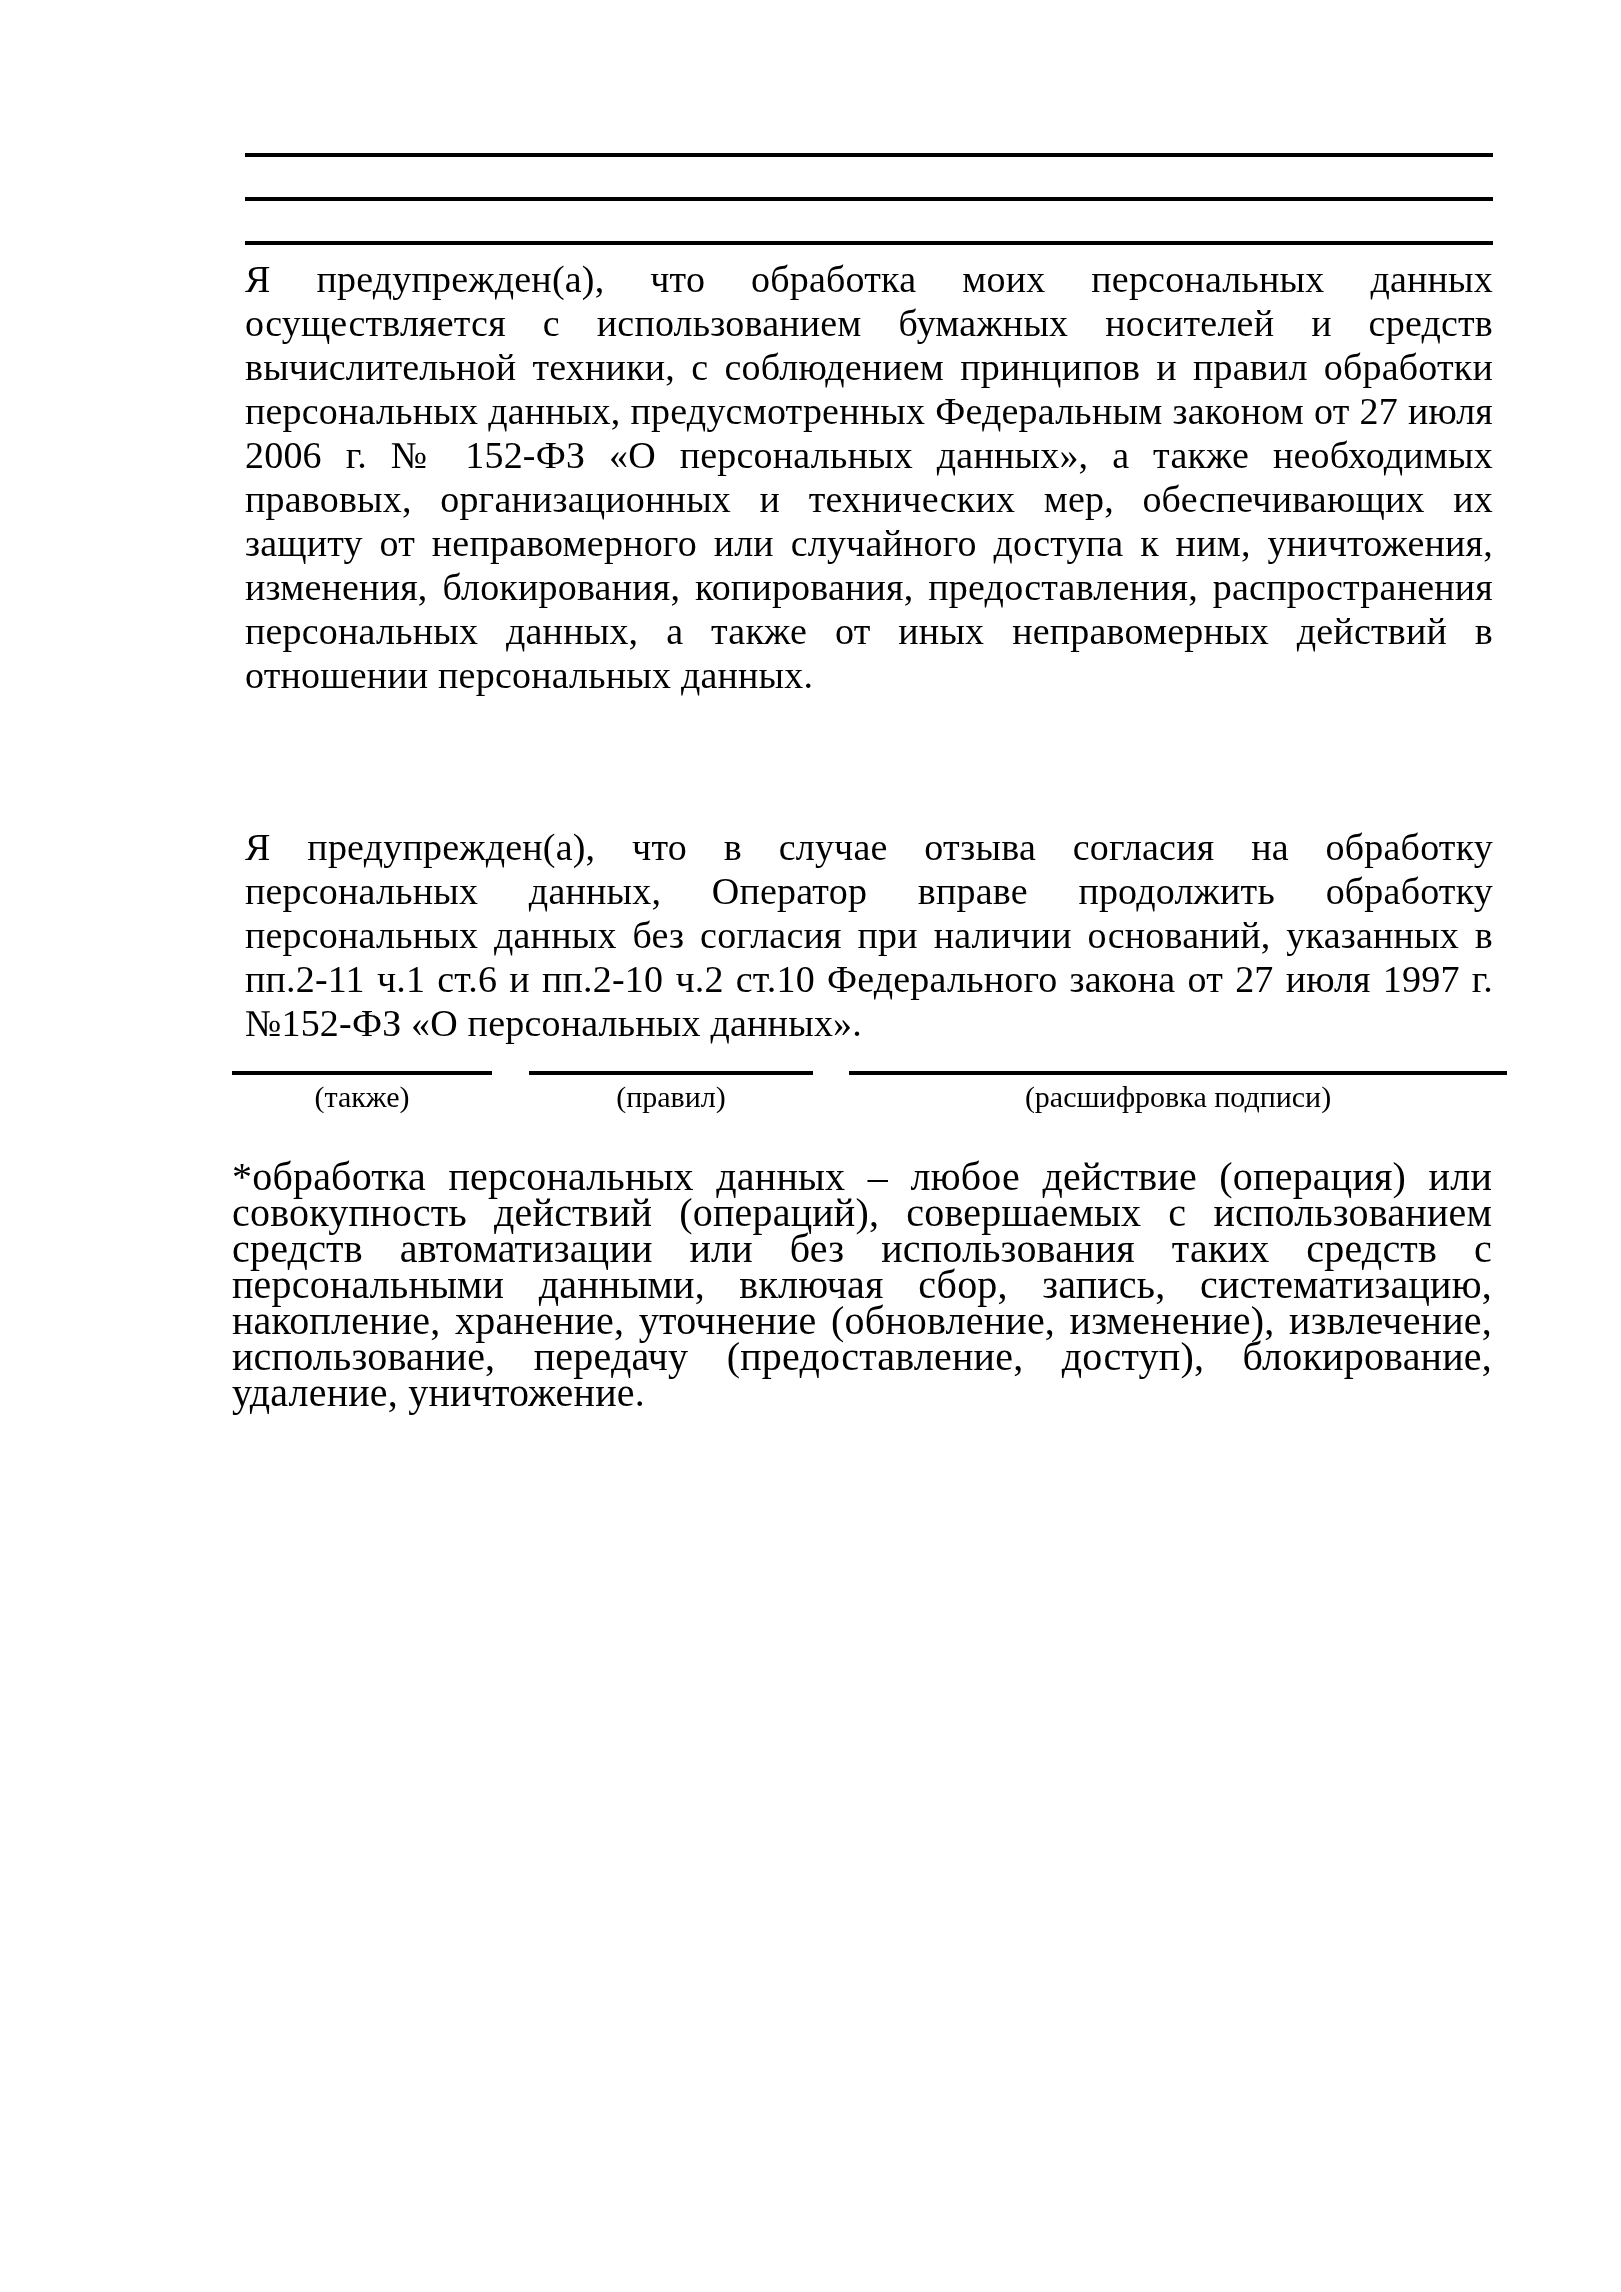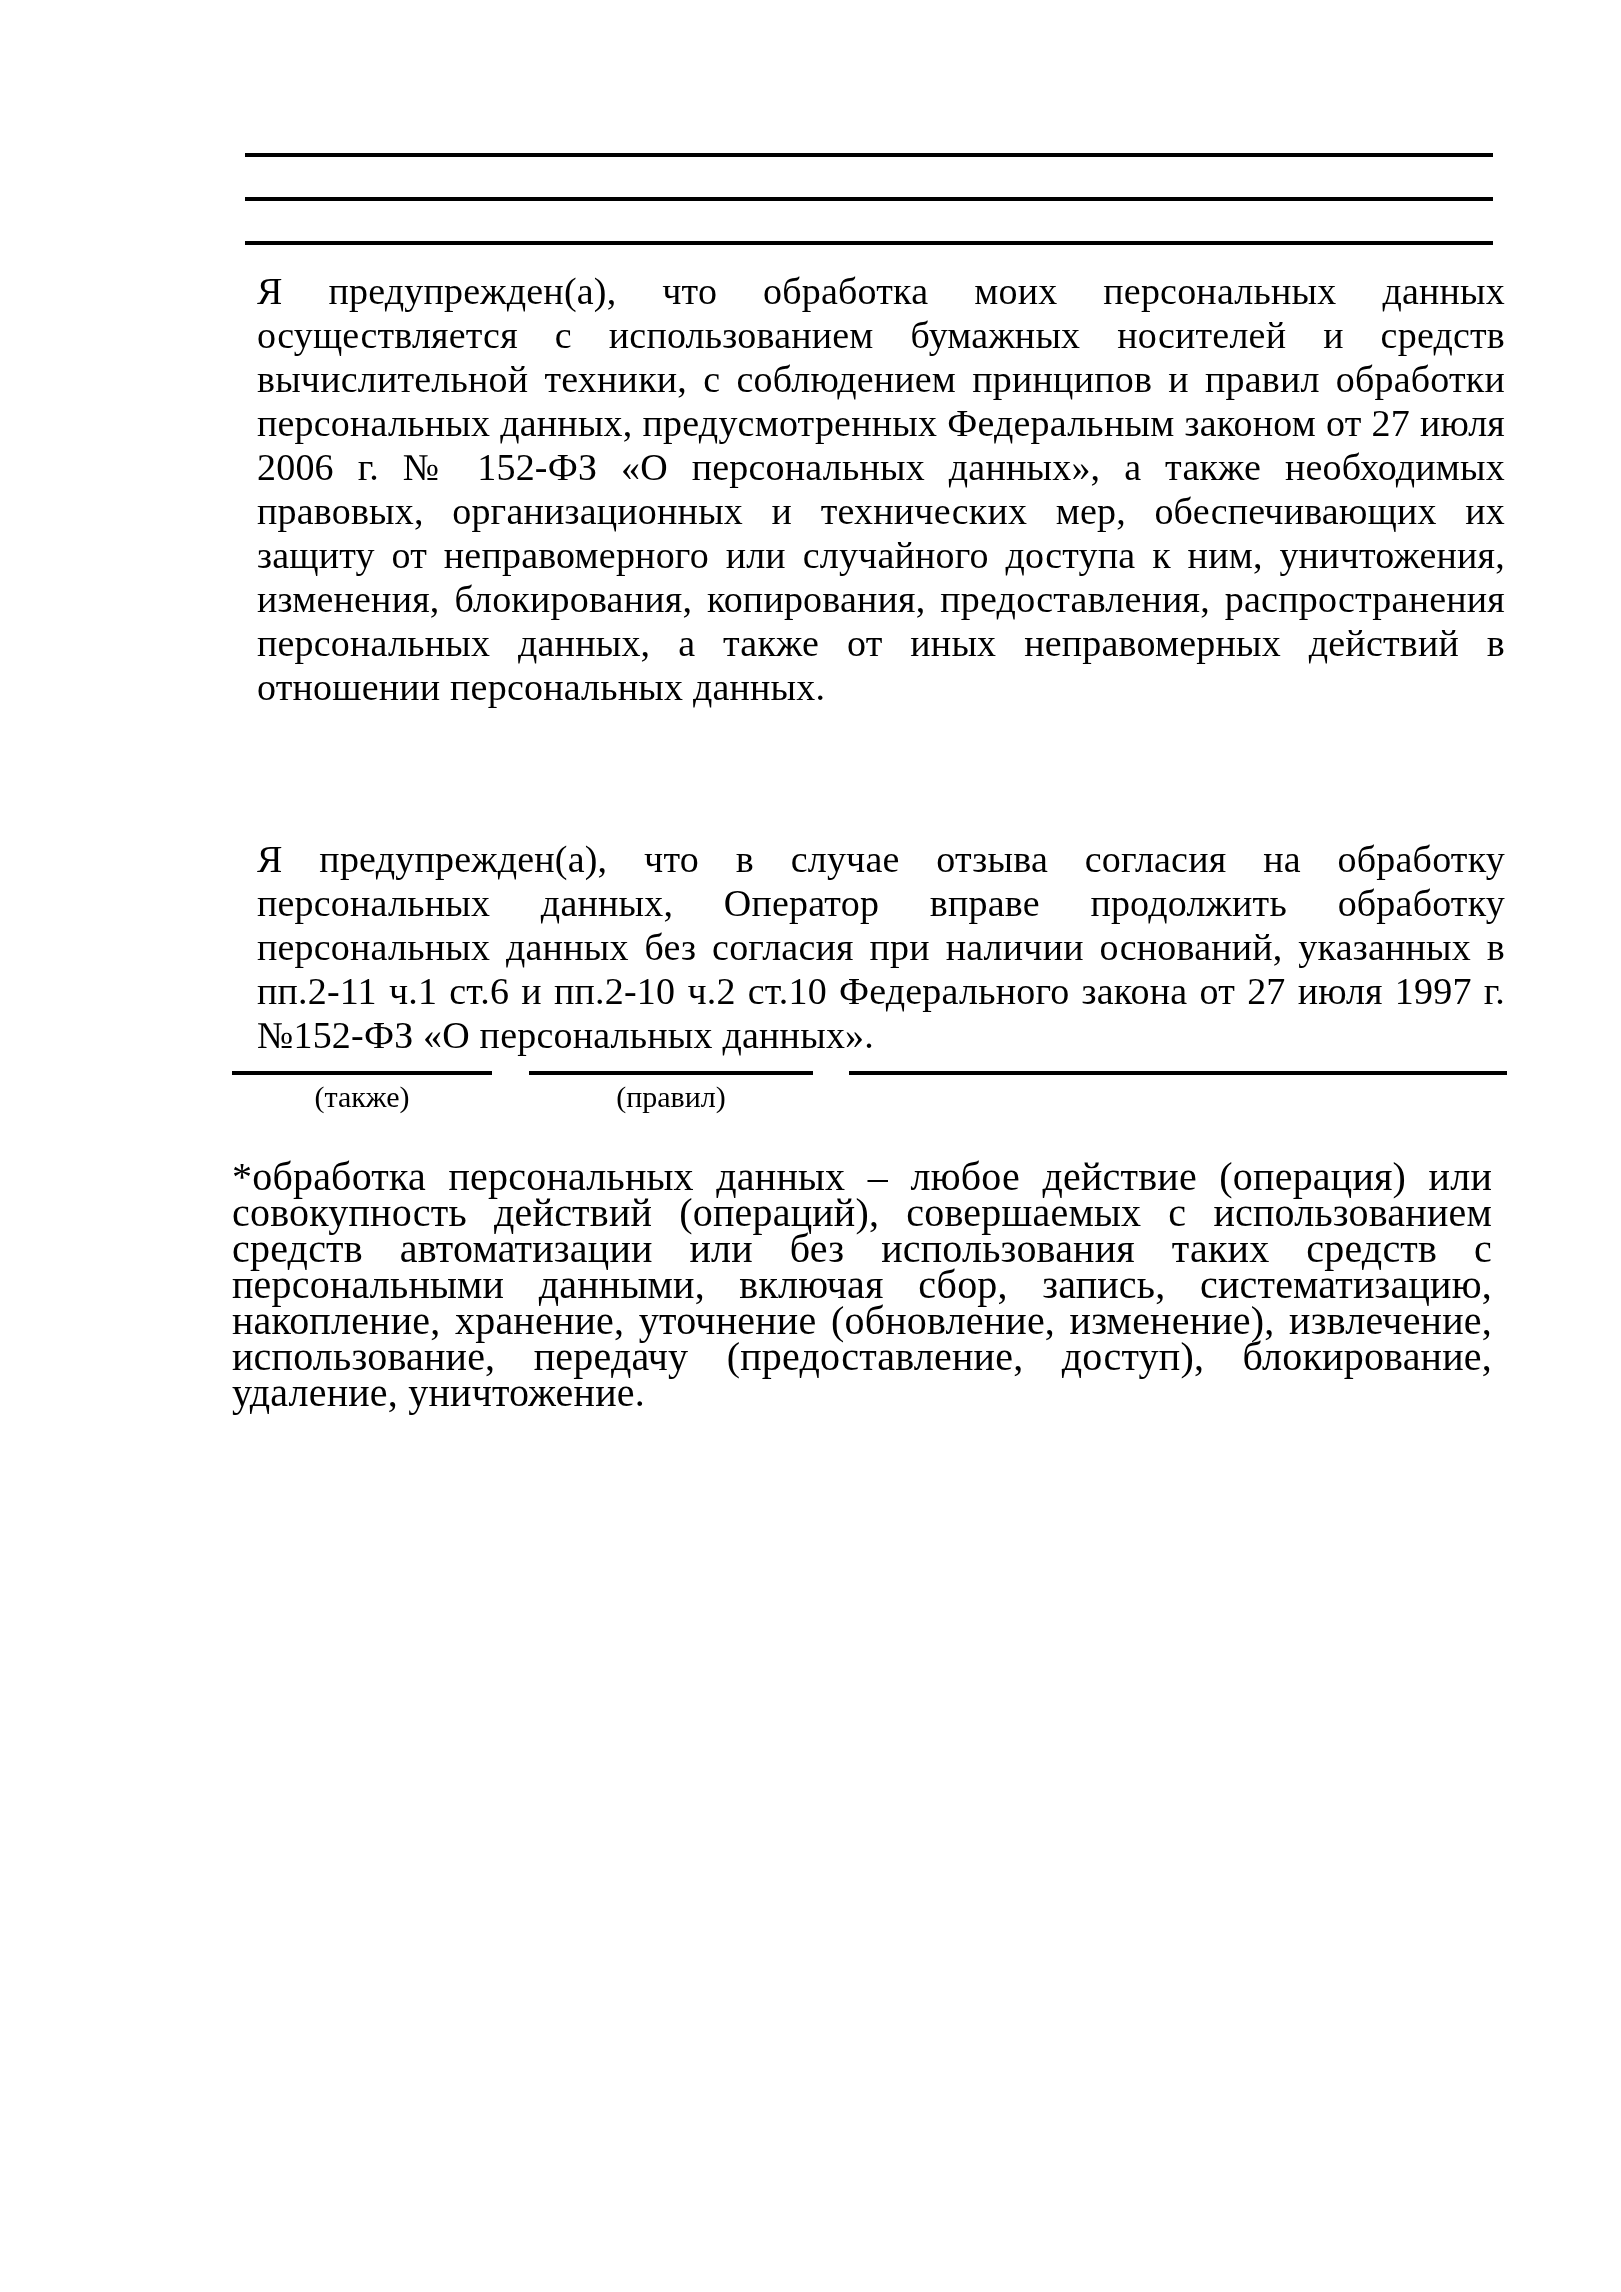--- a/index.html
+++ b/index.html
@@ -19,21 +19,21 @@
     height: 3.9px;
     background: #000000;
   }
   .tl1 { top: 153px; }
   .tl2 { top: 197px; }
   .tl3 { top: 241px; }
   .para {
     position: absolute;
     left: 245px;
     width: 1248px;
-    margin: 12px;
+    margin: 0;
     font-size: 38px;
     line-height: 44px;
     text-align: justify;
     letter-spacing: 0.2px;
   }
   .p1 { top: 257px; }
   .p2 { top: 650px; }
   .p3 { top: 825px; }
   .sig-rule {
     position: absolute;
@@ -80,17 +80,18 @@
 
 
   <p class="para p3">Я предупрежден(а), что в случае отзыва согласия на обработку персональных данных, Оператор вправе продолжить обработку персональных данных без согласия при наличии оснований, указанных в пп.2-11 ч.1 ст.6 и пп.2-10 ч.2 ст.10 Федерального закона от 27 июля 1997 г. №152-ФЗ «О персональных данных».</p>
 
   <div class="sig-rule sig-rule-date"></div>
   <div class="sig-rule sig-rule-sign"></div>
   <div class="sig-rule sig-rule-name"></div>
 
   <p class="sig-label sig-label-date">(также)</p>
   <p class="sig-label sig-label-sign">(правил)</p>
+  <p class="sig-label sig-label-name">(расшифровка подписи)</p>
 
   <p class="footnote">*обработка персональных данных – любое действие (операция) или совокупность действий (операций), совершаемых с использованием средств автоматизации или без использования таких средств с персональными данными, включая сбор, запись, систематизацию, накопление, хранение, уточнение (обновление, изменение), извлечение, использование, передачу (предоставление, доступ), блокирование, удаление, уничтожение.</p>
 
 </div>
 
 
 </body></html>

